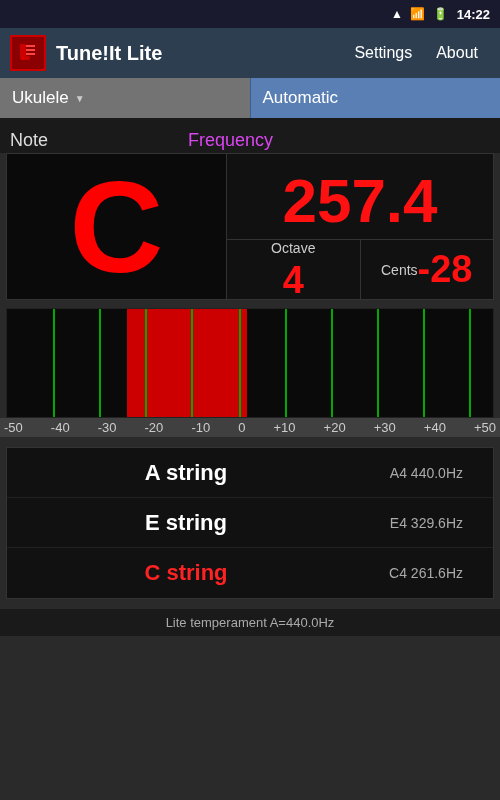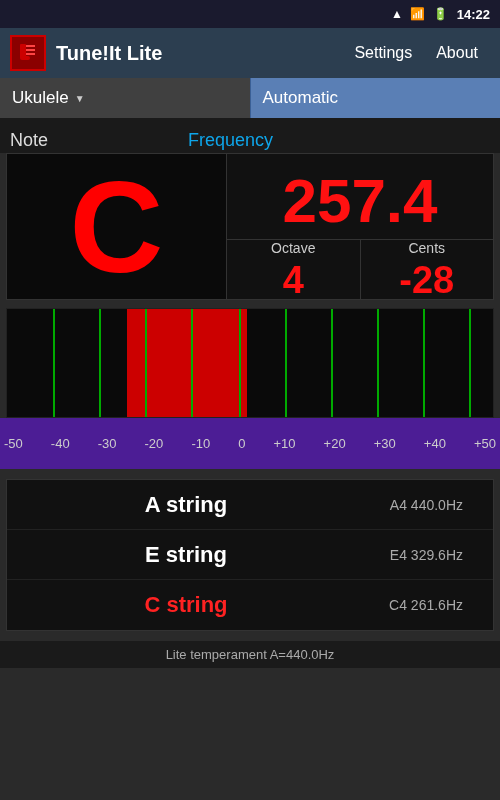--- a/index.html
+++ b/index.html
@@ -62,21 +62,21 @@
 
     
     #instrument-bar {
       background: #4a6fa5;
       height: 40px;
       display: flex;
       align-items: center;
     }
     .instrument-select {
       flex: 1;
-      background: #404040;
+      background: #737373;
       color: white;
       font-size: 17px;
       padding: 0 12px;
       height: 100%;
       display: flex;
       align-items: center;
       border-right: 1px solid #3a5f95;
       position: relative;
     }
     .instrument-select::after {
@@ -100,21 +100,21 @@
     #nf-header {
       display: flex;
       padding: 12px 10px 2px 10px;
       background: #1a1a1a;
     }
     .nf-label {
       color: #ddd;
       font-size: 18px;
     }
     .nf-label-freq {
-      color: #0ea5e9;
+      color: #d946ef;
       font-size: 18px;
       margin-left: 140px;
     }
 
     
     #nf-display {
       display: flex;
       background: #111;
       margin: 0 6px;
       border: 1px solid #333;
@@ -166,21 +166,21 @@
       flex: 1;
       border-right: 1px solid #333;
       display: flex;
       flex-direction: column;
       align-items: center;
       justify-content: center;
     }
     #cents-section {
       flex: 1;
       display: flex;
-      flex-direction: column;
+      flex-direction: row;
       align-items: center;
       justify-content: center;
     }
     #octave-value {
       color: #ff1111;
       font-size: 38px;
       font-weight: bold;
     }
     #cents-value {
       color: #ff1111;
@@ -202,22 +202,22 @@
       position: absolute;
       width: 2px;
       background: #00aa00;
       top: 0;
       bottom: 0;
     }
 
     #meter-scale {
       display: flex;
       justify-content: space-between;
-      padding: 18px 4px;
-      background: #4c1d95;
+      padding: 2px 4px;
+      background: #404040;
     }
     .scale-mark {
       color: #ccc;
       font-size: 13px;
       text-align: center;
     }
 
     
     #string-list {
       background: #111;

